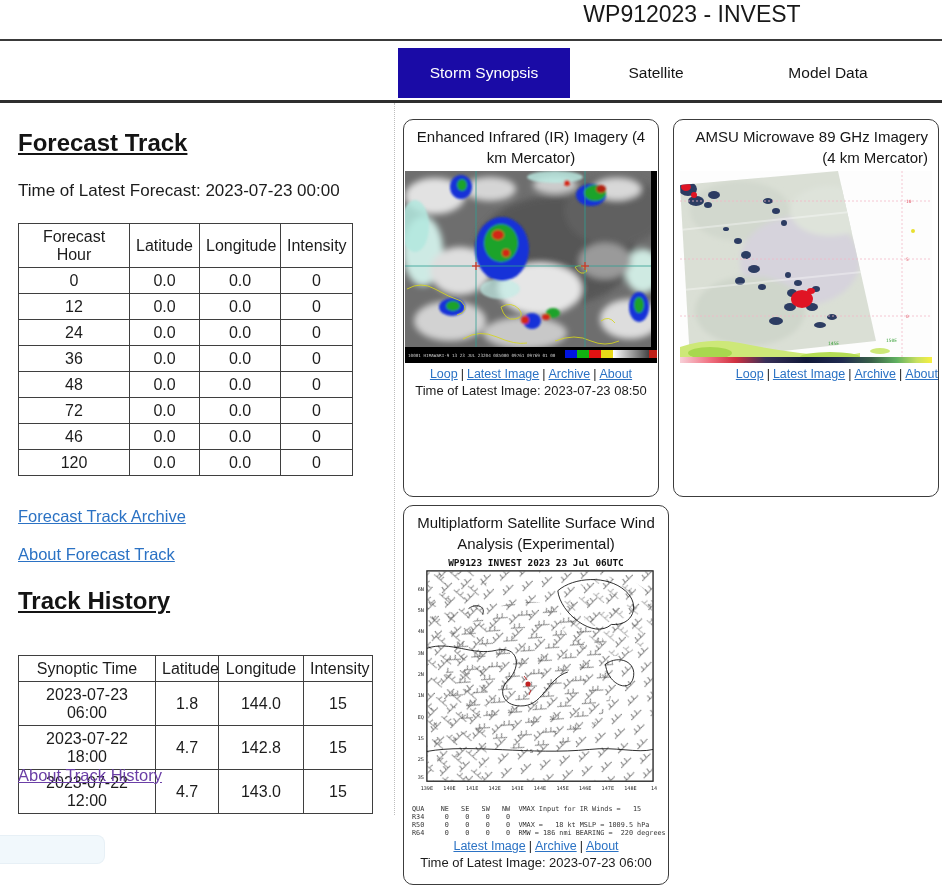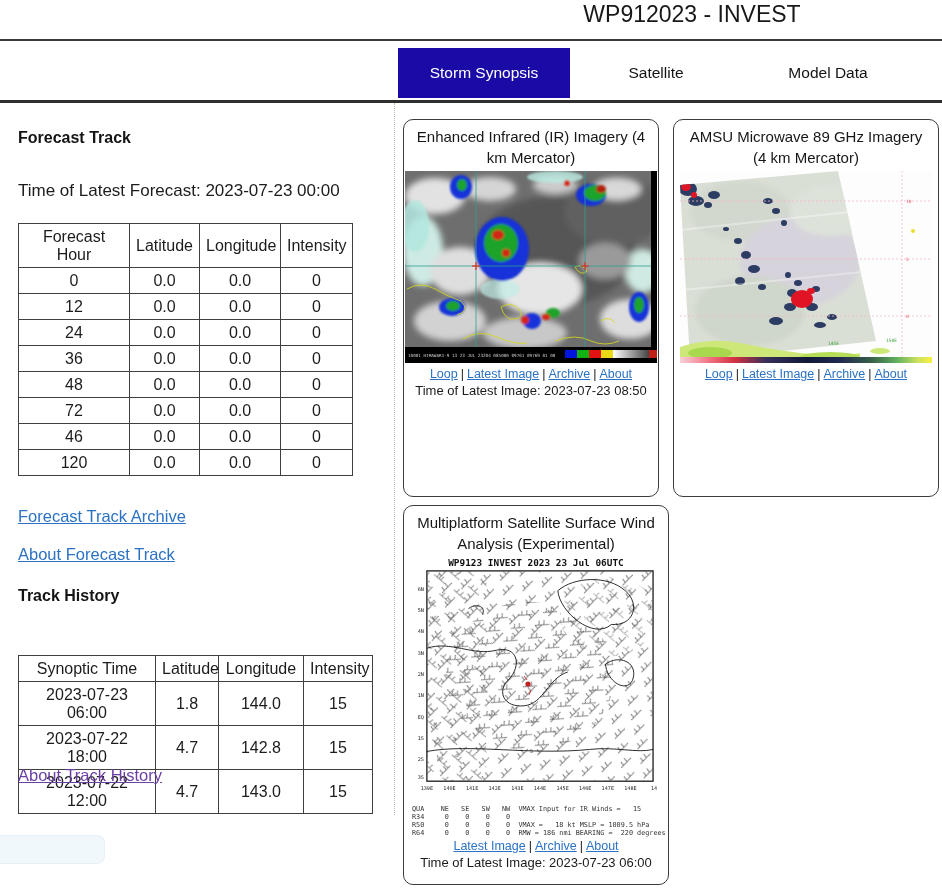--- a/index.html
+++ b/index.html
@@ -15,35 +15,35 @@
 
   
   .tabbar{position:absolute;left:398px;top:48px;width:516px;height:50px;display:flex;}
   .tab{flex:1;display:flex;align-items:center;justify-content:center;
        font-size:15.5px;color:#141414;cursor:pointer;}
   .tab.active{background:#1a0ba6;color:#fff;}
 
   
   .left-col{position:absolute;left:0;top:103px;width:394px;height:712px;
             border-right:1px dotted #bdbdbd;}
-  .section-heading{position:absolute;left:18px;font-size:16px;font-weight:600;
-                   color:#141414;}
+  .section-heading{position:absolute;left:18px;font-size:24px;font-weight:600;
+                   text-decoration:underline;color:#141414;}
   .latest-time{position:absolute;left:18px;top:78px;font-size:17px;}
   table{border-collapse:collapse;table-layout:fixed;font-size:16px;}
   th,td{border:1px solid #3f3f3f;padding:3.5px 6px;text-align:center;font-weight:400;}
   .forecast-table{position:absolute;left:18px;top:120px;width:334px;padding-left:21px;}
   .history-table{position:absolute;left:18px;top:552px;width:354px;}
   .text-link{font-size:16.5px;color:#2b72c4;text-decoration:underline;position:absolute;left:18px;cursor:pointer;}
   .text-link.visited{color:#6b3fa6;}
 
   
   .card{position:absolute;background:#fff;border:1px solid #3c3c3c;border-radius:10px;
         text-align:center;box-sizing:border-box;}
   .card-ir{left:403px;top:119px;width:256px;height:378px;}
-  .card-amsu{left:673px;top:119px;width:266px;height:378px;}
+  .card-amsu{left:673px;top:119px;width:266px;height:378px;text-align:right;}
   .card-wind{left:403px;top:505px;width:266px;height:380px;}
   .card-title{font-size:15px;line-height:1.42;margin:6px 10px 2px;color:#161616;}
   .sat-img{display:block;margin:2px auto 4px;cursor:pointer;}
   .card-links{font-size:12.5px;margin-top:2px;}
   .card-links a{color:#2b72c4;text-decoration:underline;cursor:pointer;}
   .card-links .sep{color:#222;margin:0 3px;}
   .card-time{font-size:13px;margin-top:2px;color:#1b1b1b;}
 
   .wind-stats{font-family:"DejaVu Sans Mono","Liberation Mono",monospace;
               font-size:6.8px;line-height:1.2;text-align:left;margin:0 0 0 8px;

